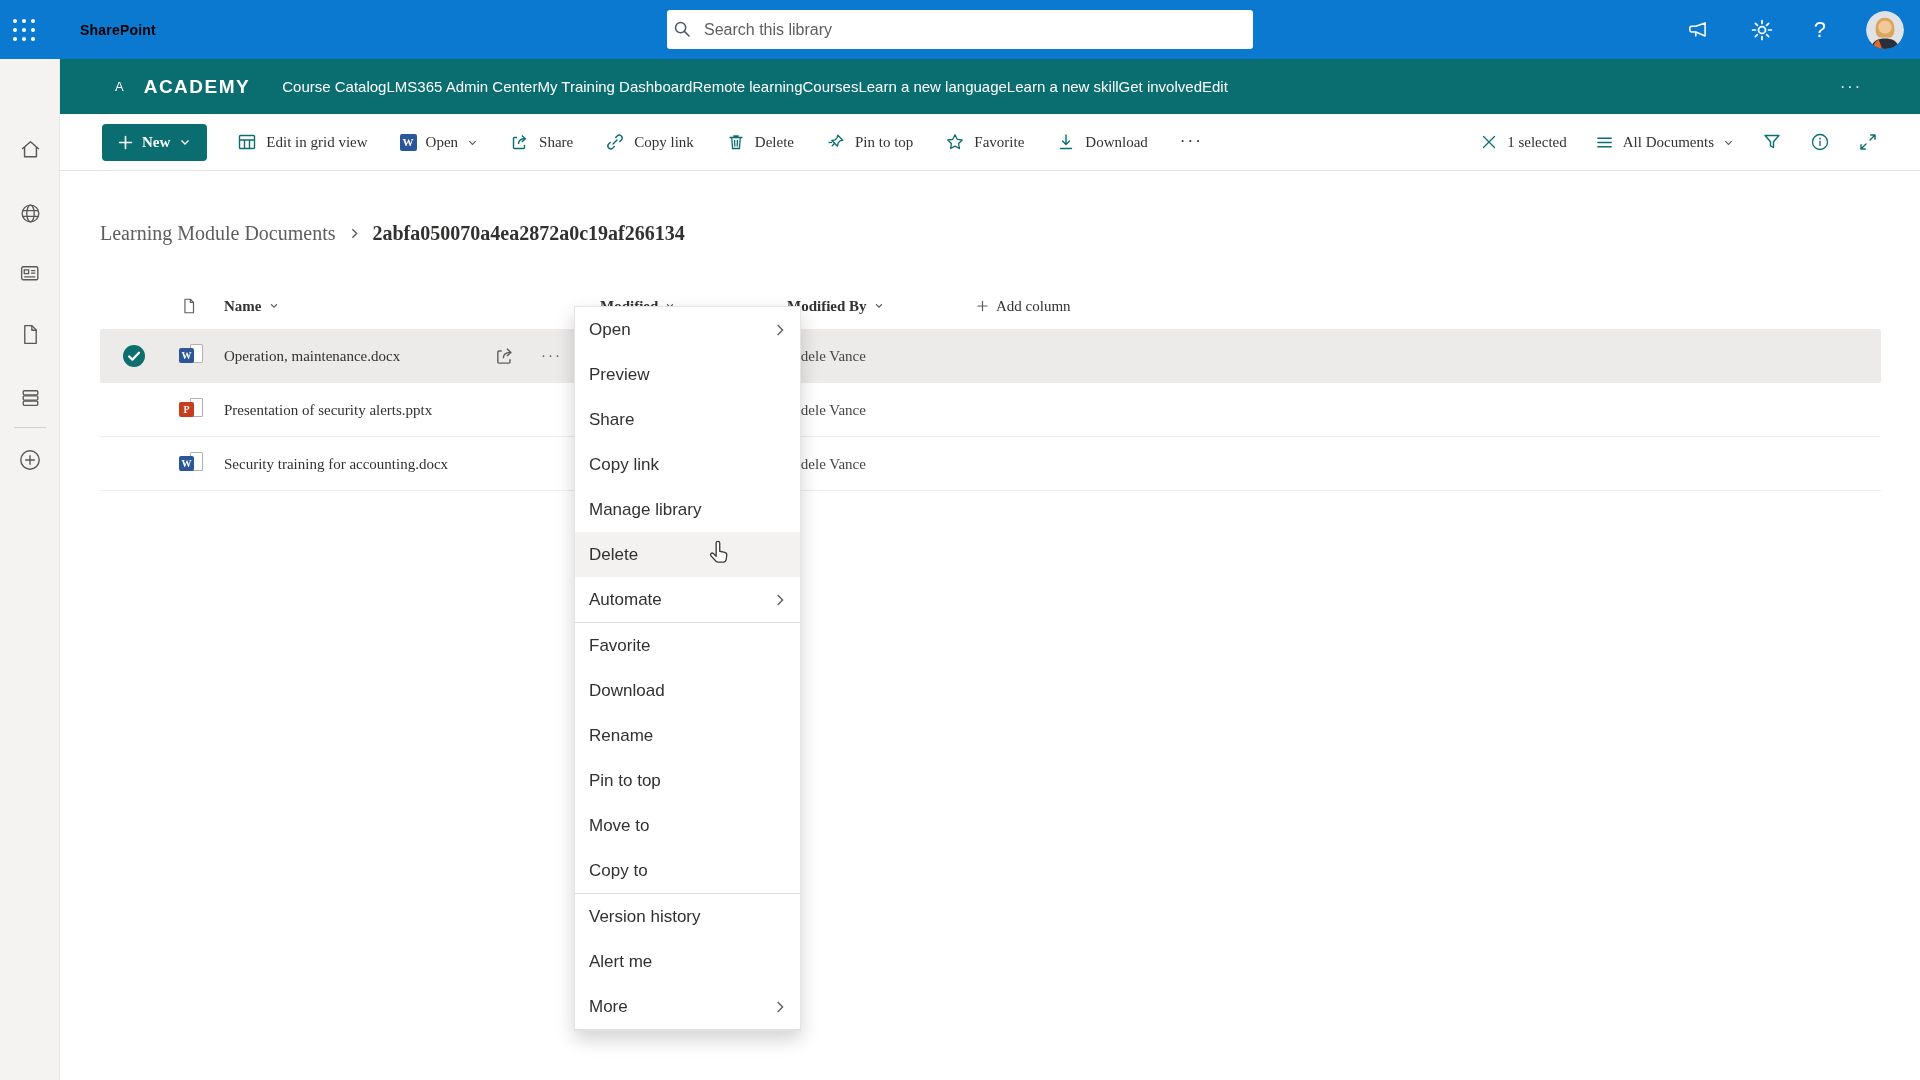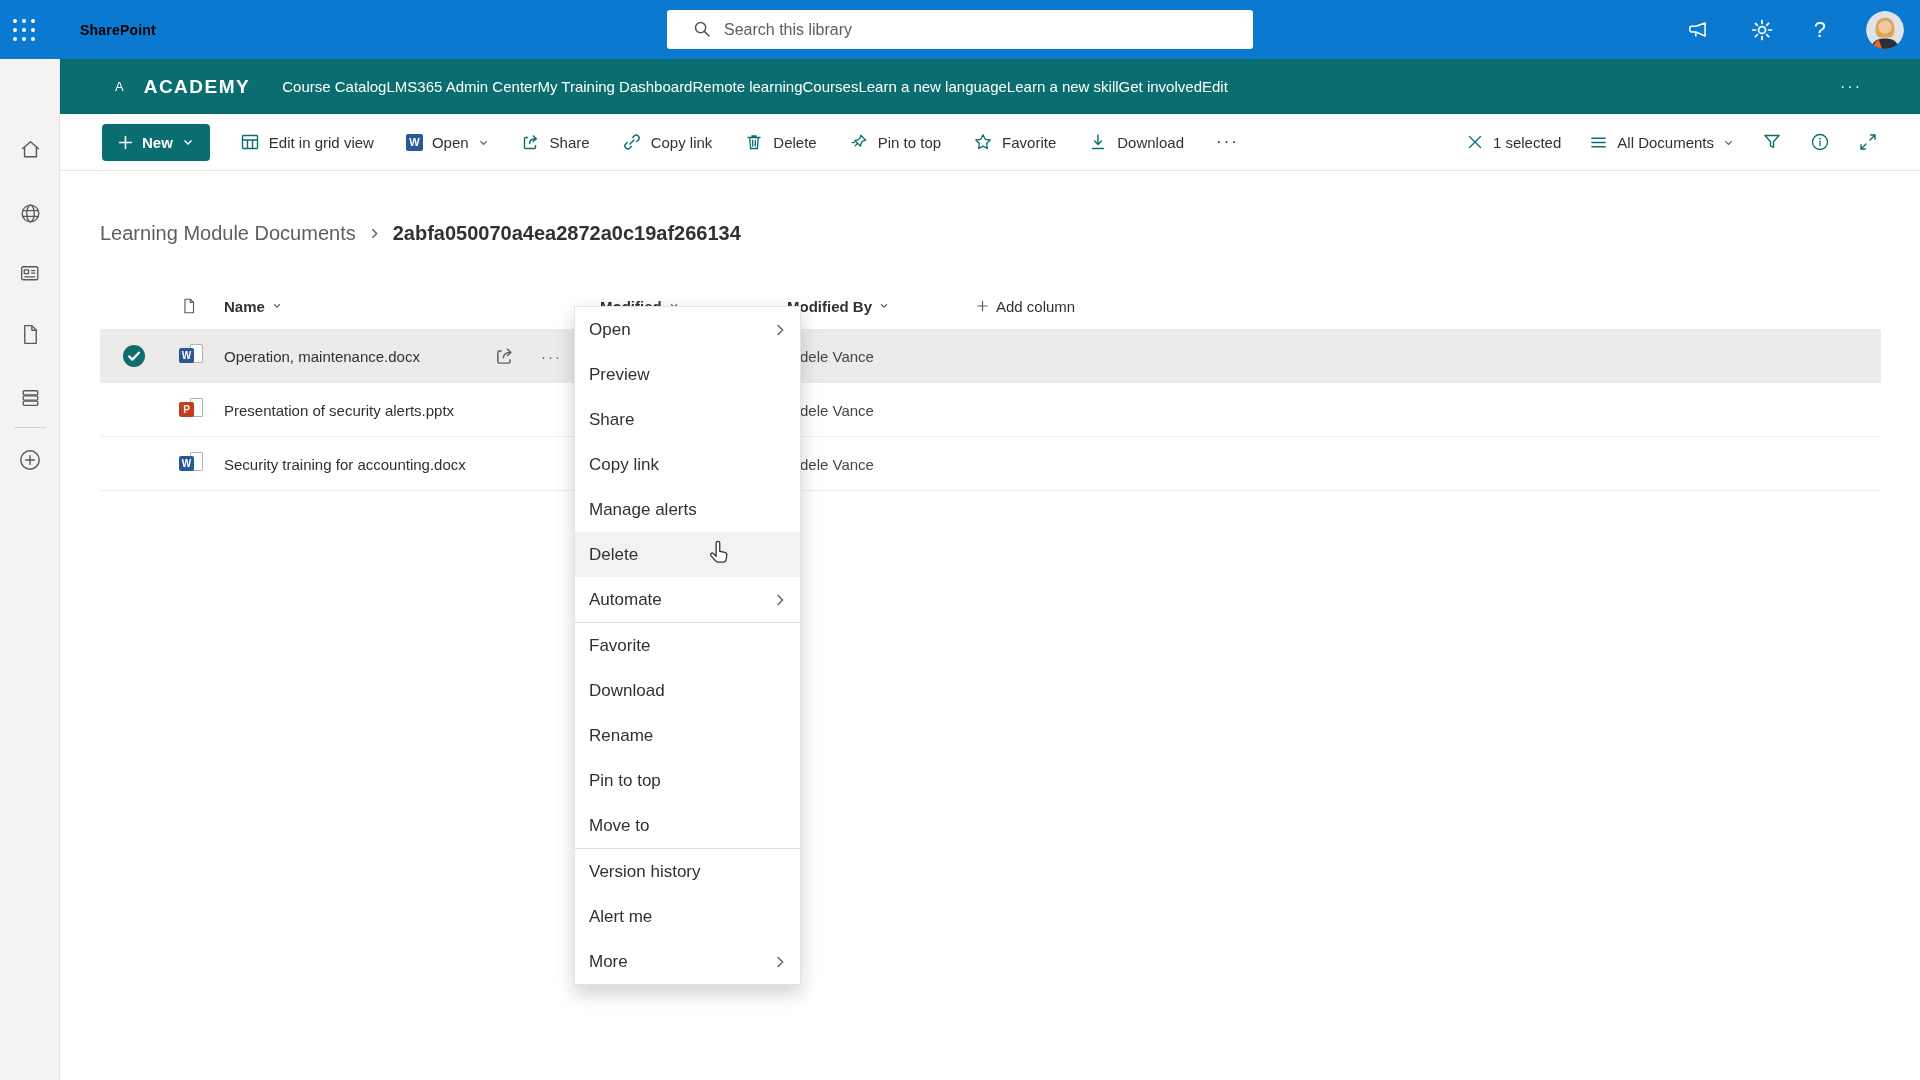--- a/index.html
+++ b/index.html
@@ -6,42 +6,42 @@
   html,body { width:1920px; height:1080px; overflow:hidden; background:#fff;
     font-family:"Liberation Sans","DejaVu Sans",sans-serif; color:#323130; }
   svg { display:block; }
 
   
   .suite-bar { position:absolute; left:0; top:0; width:1920px; height:59px; background:#0b79d0; display:flex; align-items:center; }
   .waffle { width:48px; height:59px; display:flex; align-items:center; justify-content:center; cursor:pointer; }
   .waffle-grid { display:grid; grid-template-columns:repeat(3,4px); grid-template-rows:repeat(3,4px); gap:5px; }
   .waffle-grid span { width:4px; height:4px; border-radius:50%; background:#fff; }
   .suite-title { color:#000000; font-size:14px; font-weight:700; margin-left:32px; letter-spacing:.2px; }
-  .searchbox { position:absolute; left:667px; top:10px; width:586px; height:39px; background:#fff; border-radius:3px; display:flex; align-items:center; padding-left:26px; gap:12px; }
+  .searchbox { position:absolute; left:667px; top:10px; width:586px; height:39px; background:#fff; border-radius:3px; display:flex; align-items:center; padding-left:6px; gap:12px; }
   .searchbox .ph { color:#605e5c; font-size:16px; }
   .suite-icons { position:absolute; right:0; top:0; height:59px; display:flex; align-items:center; gap:40px; padding-right:16px; }
   .suite-icon { cursor:pointer; }
   .help-glyph { color:#fff; font-size:22px; font-weight:400; }
   .avatar { width:38px; height:38px; border-radius:50%; overflow:hidden; cursor:pointer; }
 
   
   .sidebar { position:absolute; left:0; top:59px; width:60px; height:1021px; background:#f4f3f2; border-right:1px solid #e8e6e3; }
   .rail-icon { position:absolute; left:0; width:60px; height:48px; display:flex; align-items:center; justify-content:center; cursor:pointer; }
   .rail-divider { position:absolute; left:14px; top:368px; width:32px; height:1px; background:#d2d0ce; }
 
   
   .site-nav { position:absolute; left:60px; top:59px; right:0; height:55px; background:#0a6e70; display:flex; align-items:center; padding-left:55px; }
   .site-logo { color:#fff; font-size:13px; margin-right:20px; }
   .site-title { color:#fff; font-size:19px; font-weight:700; letter-spacing:1.5px; margin-right:32px; cursor:pointer; }
   .nav-items { display:flex; align-items:center; }
   .nav-item { color:#fff; font-size:15px; cursor:pointer; white-space:nowrap; }
   .nav-overflow { color:#fff; font-size:16px; letter-spacing:2px; margin-left:auto; margin-right:58px; cursor:pointer; }
 
   
-  .content { position:absolute; left:60px; top:114px; right:0; bottom:0; background:#fff; }
+  .content { position:absolute; left:60px; top:114px; right:0; bottom:0; background:#fff;font-family:Liberation Serif, serif; }
 
   
   .toolbar { height:57px; display:flex; align-items:center; padding:0 42px; border-bottom:1px solid #e8e6e3; }
   .btn-new { display:flex; align-items:center; gap:9px; background:#0a6e70; color:#fff; height:37px; padding:0 16px; border-radius:4px; font-size:15px; font-weight:600; cursor:pointer; }
   .tb-group { display:flex; align-items:center; gap:32px; margin-left:30px; }
   .tb-item { display:flex; align-items:center; gap:9px; font-size:15px; color:#323130; cursor:pointer; white-space:nowrap;text-align:center; }
   .tb-ellipsis { font-size:17px; letter-spacing:2px; color:#323130; cursor:pointer; }
   .tb-right { margin-left:auto; display:flex; align-items:center; gap:28px; }
   .word-badge { width:17px; height:17px; background:#2b579a; border-radius:2px; color:#fff; font-size:11px; font-weight:700; display:flex; align-items:center; justify-content:center; }
 
@@ -404,21 +404,21 @@
     <div class="menu-item">
       <span class="mi-label">Preview</span>
     </div>
     <div class="menu-item">
       <span class="mi-label">Share</span>
     </div>
     <div class="menu-item">
       <span class="mi-label">Copy link</span>
     </div>
     <div class="menu-item">
-      <span class="mi-label">Manage alerts</span>
+      <span class="mi-label">Manage library</span>
     </div>
     <div class="menu-item hovered">
       <span class="mi-label">Delete</span>
     </div>
     <div class="menu-item">
       <span class="mi-label">Automate</span>
       <svg class="mi-chev" width="14" height="14" viewBox="0 0 12 12" fill="none" stroke="#605e5c" stroke-width="1.2">
         <path d="M4 1.8l4.2 4.2L4 10.2"></path>
       </svg>
     </div>
@@ -431,20 +431,23 @@
     </div>
     <div class="menu-item">
       <span class="mi-label">Rename</span>
     </div>
     <div class="menu-item">
       <span class="mi-label">Pin to top</span>
     </div>
     <div class="menu-item">
       <span class="mi-label">Move to</span>
     </div>
+    <div class="menu-item">
+      <span class="mi-label">Copy to</span>
+    </div>
     <div class="menu-divider"></div>
     <div class="menu-item">
       <span class="mi-label">Version history</span>
     </div>
     <div class="menu-item">
       <span class="mi-label">Alert me</span>
     </div>
     <div class="menu-item">
       <span class="mi-label">More</span>
       <svg class="mi-chev" width="14" height="14" viewBox="0 0 12 12" fill="none" stroke="#605e5c" stroke-width="1.2">

